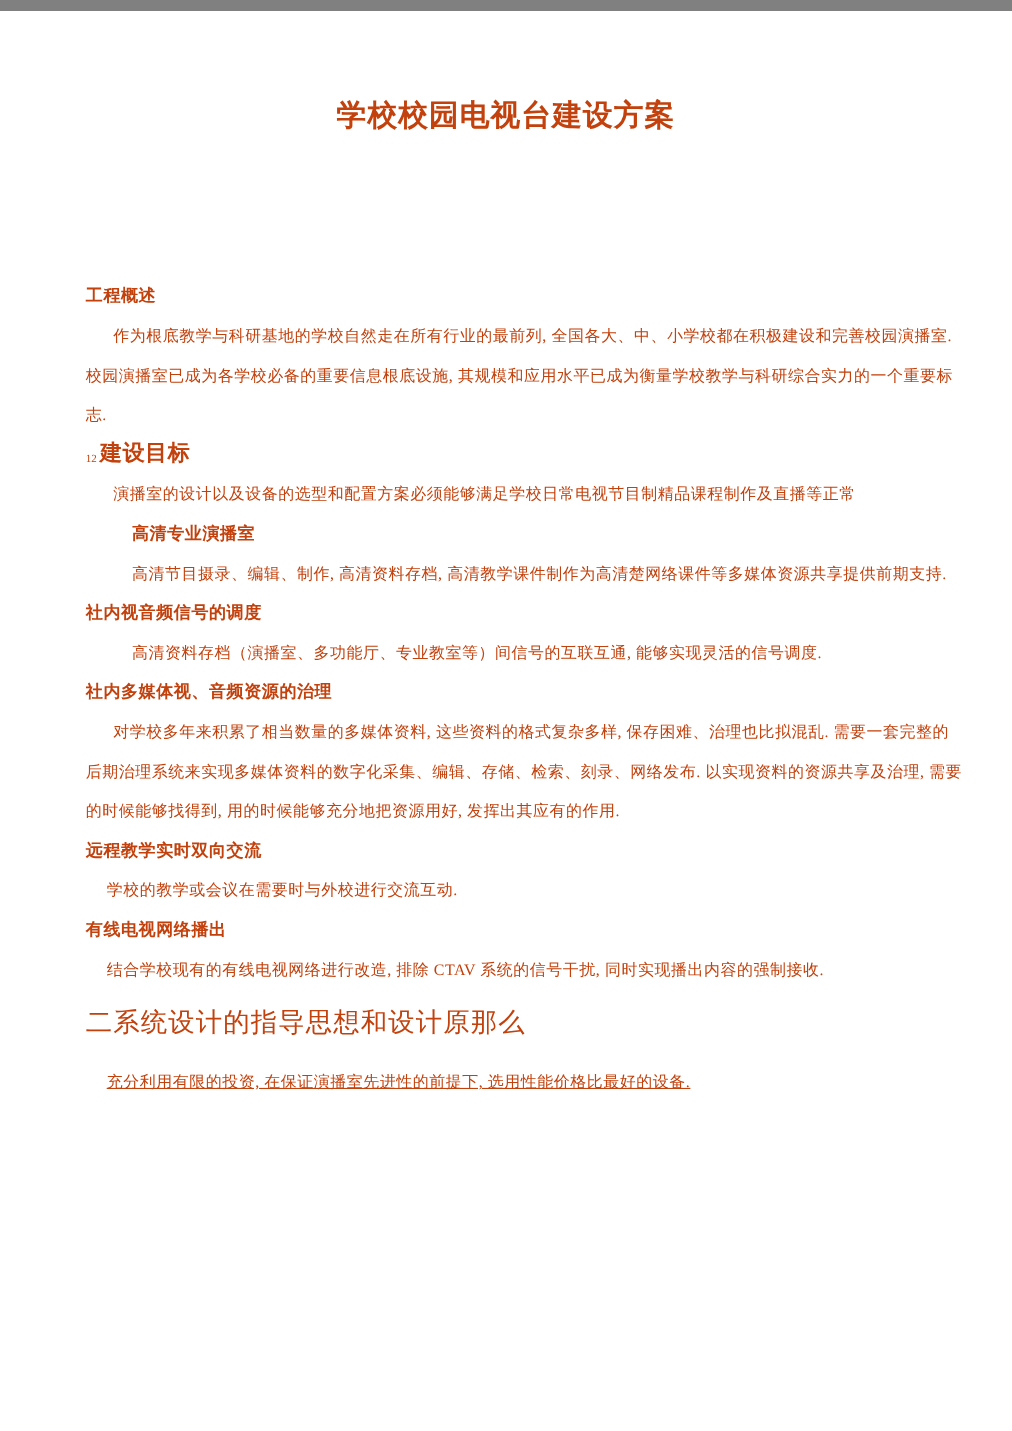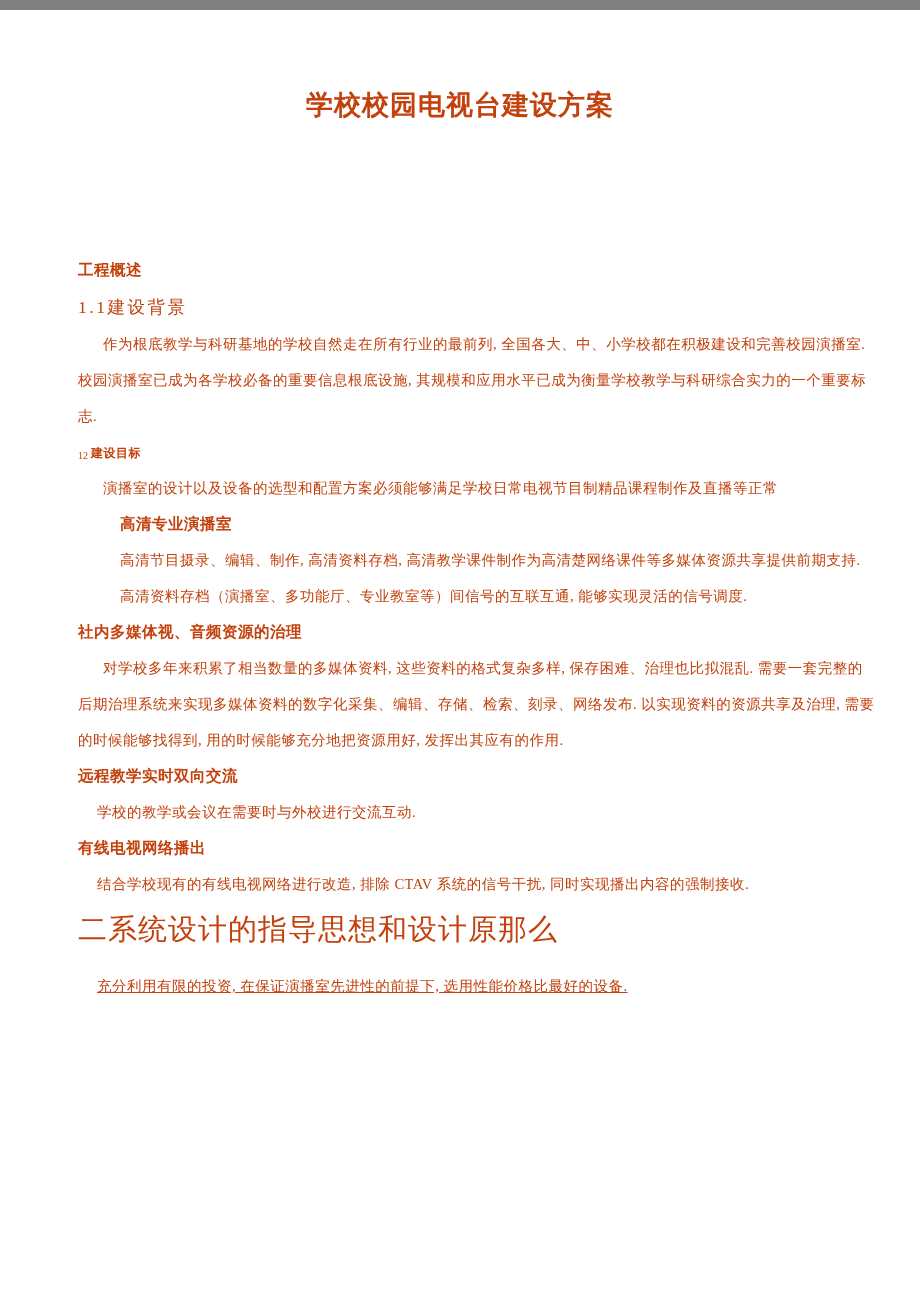--- a/index.html
+++ b/index.html
@@ -51,60 +51,59 @@
     font-size: 10px;
     letter-spacing: 0px;
     vertical-align: baseline;
     position: relative;
     top: 2px;
     margin-right: 3px;
   }
   .goal-text {
     font-family: Liberation Mono, monospace;
     font-weight: bold;
-    font-size: 12px;
+    font-size: 20px;
   }
   .ind-a { padding-left: 25px; }
   .ind-b { padding-left: 42px; }
   .ind-c { padding-left: 19px; }
   .big-head {
-    font-size: 29px;
+    font-size: 24px;
     letter-spacing: 1px;
     height: 48px;
     line-height: 48px;
     margin-top: 6px;
-    font-family: Liberation Mono, monospace;
   }
   .after-big { margin-top: 12px; text-decoration: underline; }
   .italic { font-style: italic; }
 </style>
 </head>
 <body>
 
 <div class="page">
 
   <div class="doc-title">学校校园电视台建设方案</div>
 
   <div class="content">
 
     <div class="line b-head first-line">工程概述</div>
 
-    <div class="line sub-head">1.1建设背景</div>
 
     <div class="line ind-a">作为根底教学与科研基地的学校自然走在所有行业的最前列, 全国各大、中、小学校都在积极建设和完善校园演播室.</div>
     <div class="line">校园演播室已成为各学校必备的重要信息根底设施, 其规模和应用水平已成为衡量学校教学与科研综合实力的一个重要标</div>
     <div class="line">志.</div>
 
     <div class="line"><span class="goal-num">12</span><span class="goal-text">建设目标</span></div>
 
     <div class="line ind-a">演播室的设计以及设备的选型和配置方案必须能够满足学校日常电视节目制精品课程制作及直播等正常</div>
 
     <div class="line b-head ind-b">高清专业演播室</div>
     <div class="line ind-b">高清节目摄录、编辑、制作, 高清资料存档, 高清教学课件制作为高清楚网络课件等多媒体资源共享提供前期支持.</div>
 
+    <div class="line b-head">社内视音频信号的调度</div>
     <div class="line ind-b">高清资料存档（演播室、多功能厅、专业教室等）间信号的互联互通, 能够实现灵活的信号调度.</div>
 
     <div class="line b-head">社内多媒体视、音频资源的治理</div>
     <div class="line ind-a">对学校多年来积累了相当数量的多媒体资料, 这些资料的格式复杂多样, 保存困难、治理也比拟混乱. 需要一套完整的</div>
     <div class="line">后期治理系统来实现多媒体资料的数字化采集、编辑、存储、检索、刻录、网络发布. 以实现资料的资源共享及治理, 需要</div>
     <div class="line">的时候能够找得到, 用的时候能够充分地把资源用好, 发挥出其应有的作用.</div>
 
     <div class="line b-head">远程教学实时双向交流</div>
     <div class="line ind-c">学校的教学或会议在需要时与外校进行交流互动.</div>
 

